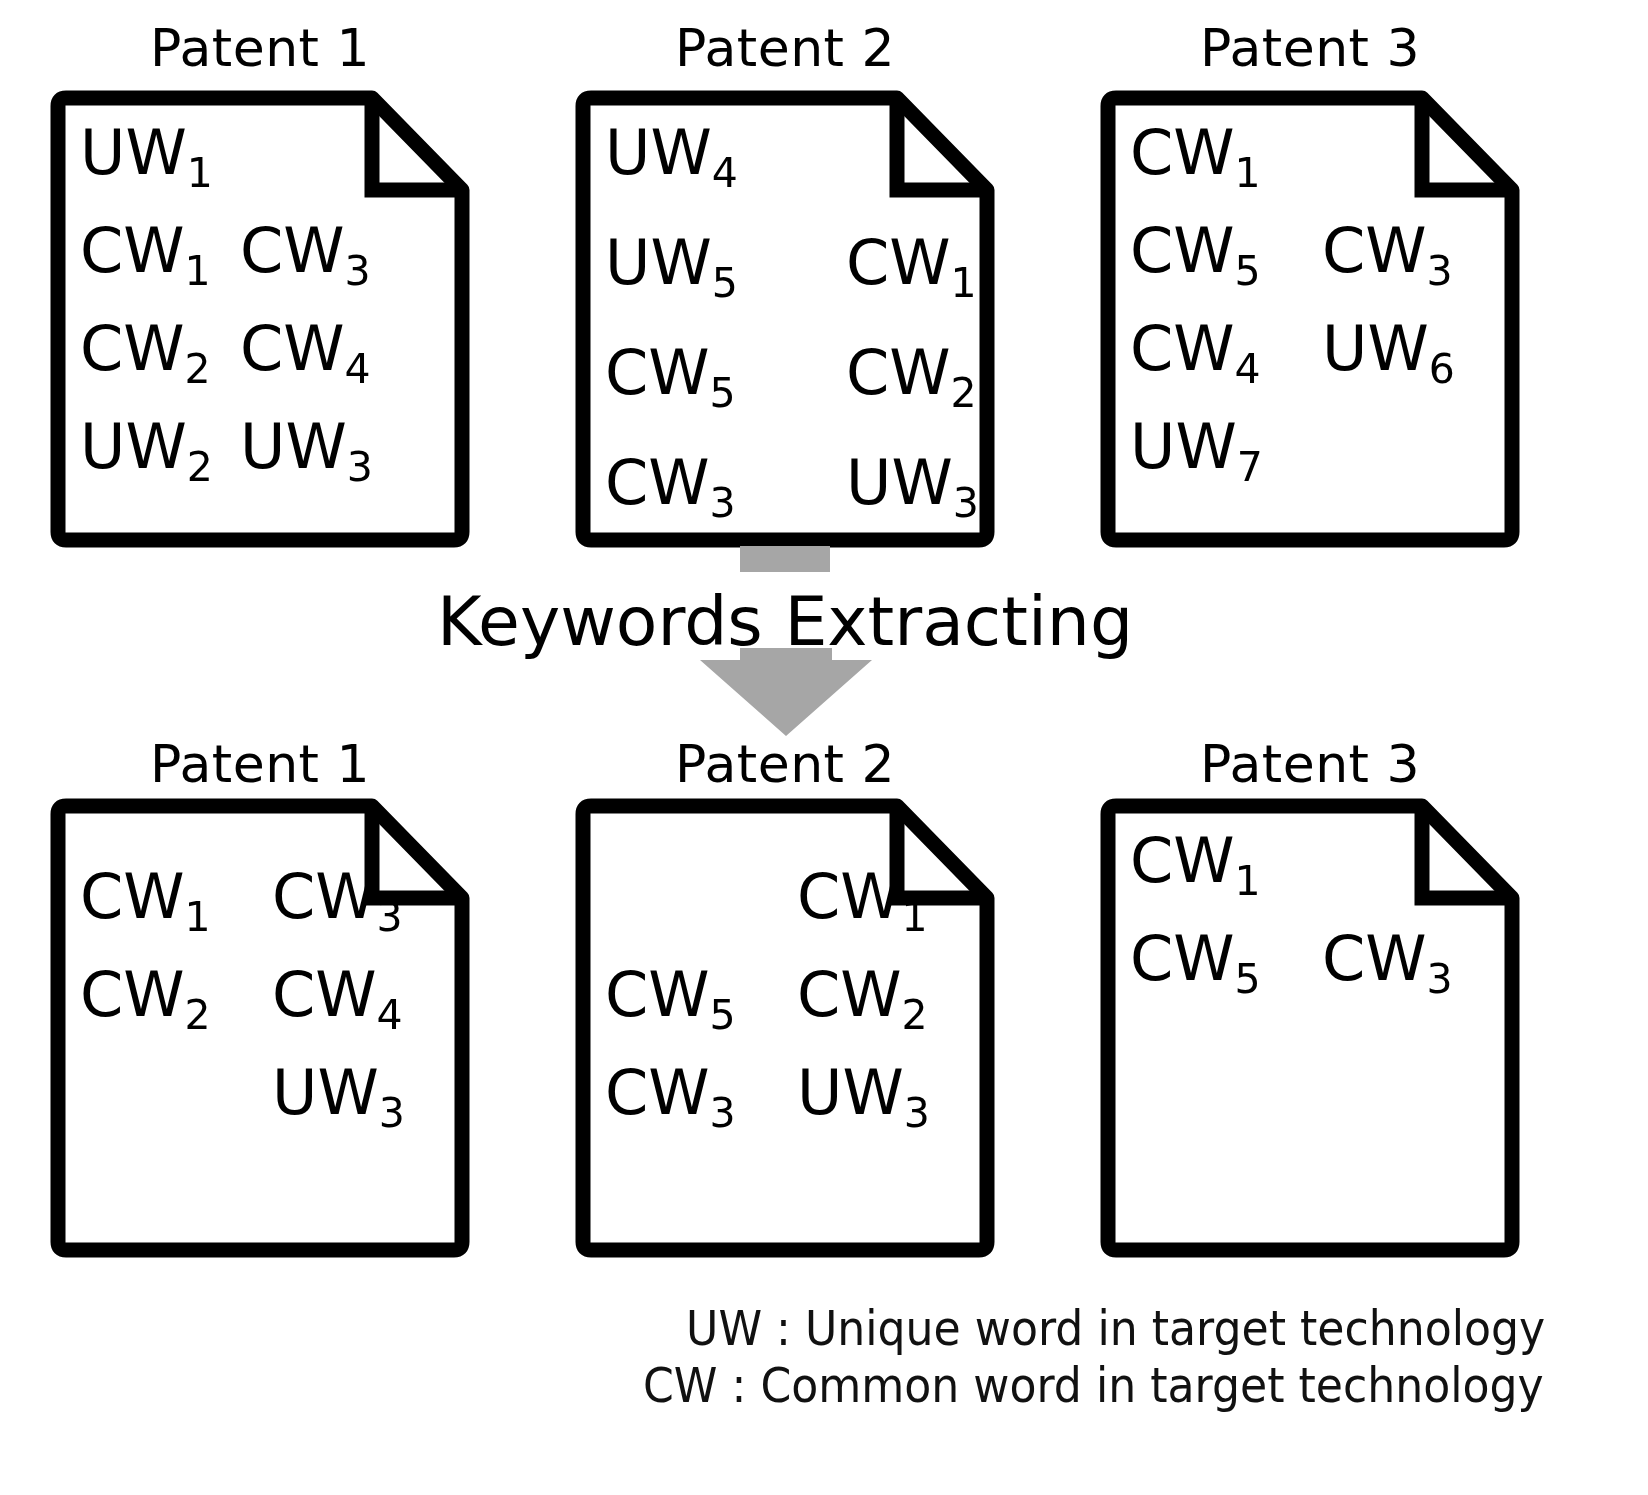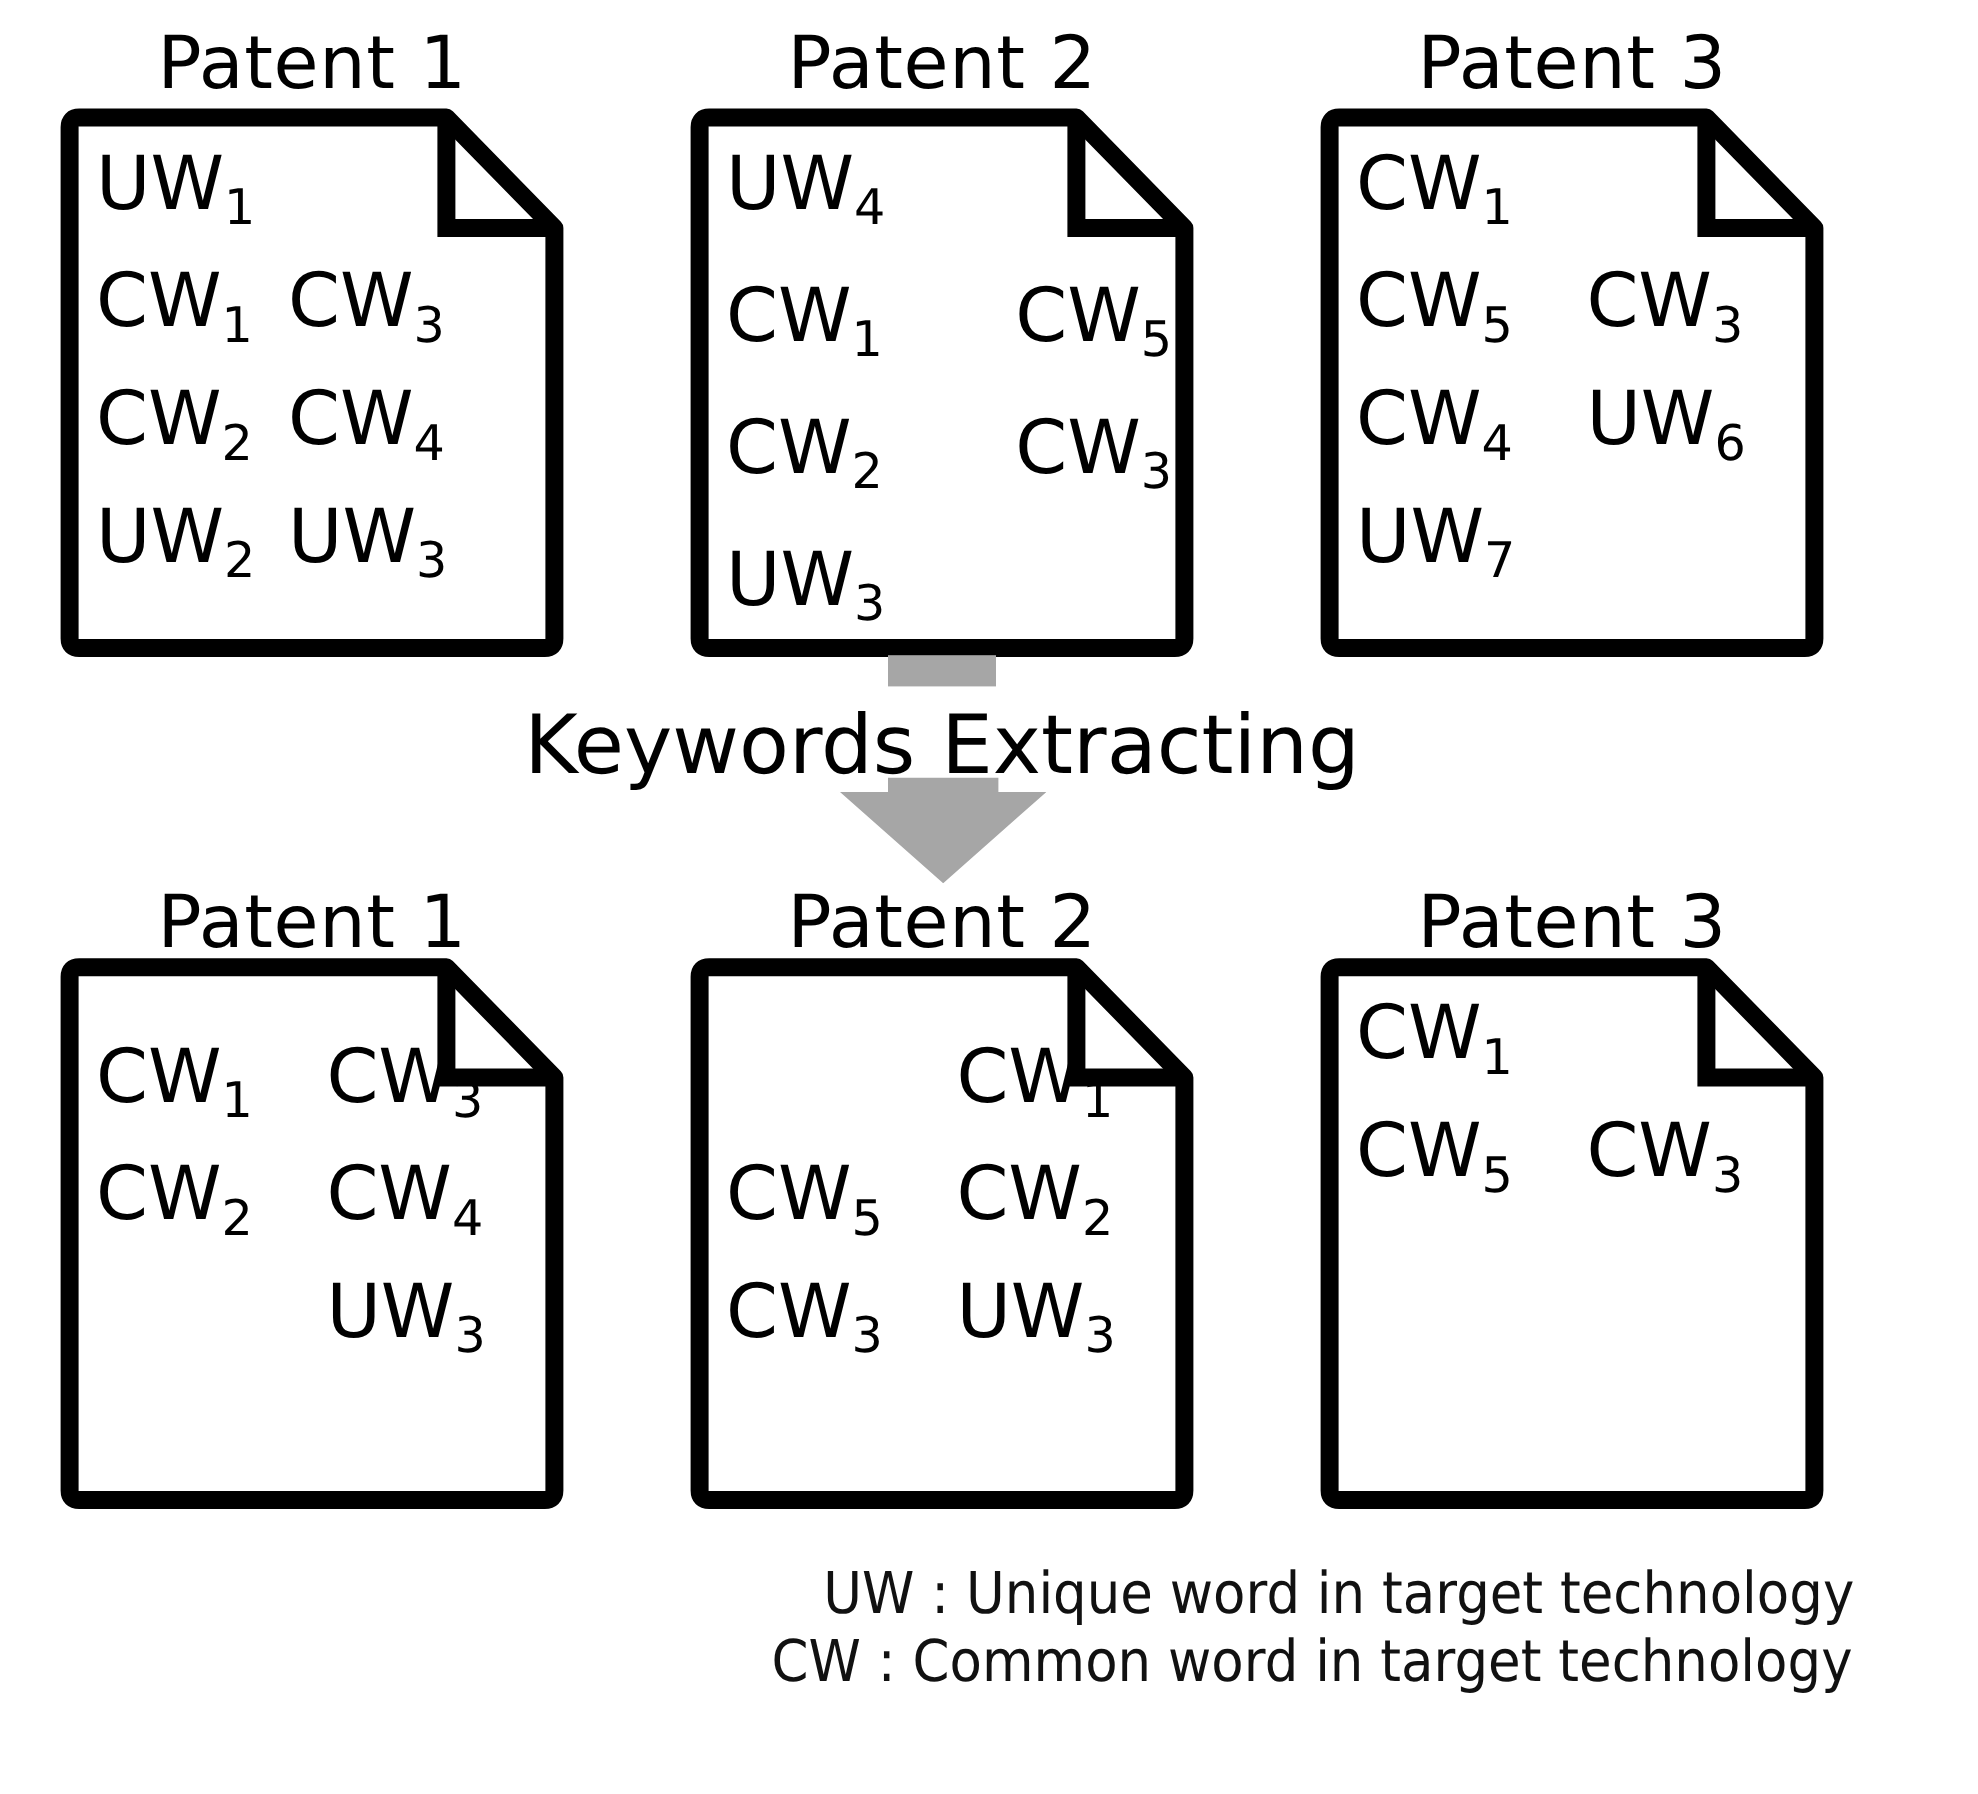--- a/index.html
+++ b/index.html
@@ -22,21 +22,21 @@
 
   
   .doc-group {
     position: absolute;
   }
   .doc-title {
     position: absolute;
     left: 0;
     width: 100%;
     text-align: center;
-    font-size: 61px;
+    font-size: 52px;
     line-height: 1;
     letter-spacing: 0.5px;
     font-weight: 400;
     color: #000;
     white-space: nowrap;
   }
   .doc-shape {
     position: absolute;
     left: 0;
   }
@@ -131,20 +131,21 @@
     <div class="doc-title" style="top:0px;">Patent 2</div>
     <div class="doc-shape" style="top:68px;">
       <svg width="420" height="458" viewBox="0 0 420 458" aria-hidden="true">
         <path d="M8,16 Q8,8 16,8 L322,8 L412,100 L412,442 Q412,450 404,450 L16,450 Q8,450 8,442 Z" fill="#ffffff" stroke="#000000" stroke-width="15" stroke-linejoin="round"></path>
         <path d="M322,8 L322,100 L412,100" fill="none" stroke="#000000" stroke-width="15" stroke-linejoin="miter"></path>
       </svg>
     </div>
     <div class="doc-body" style="top:68px; padding:32px 16px 0 30px; row-gap:36px; column-gap:10px; width:480px; height:458px;gap:48px;">
       <div class="kw"><span>UW</span><span class="sub">4</span></div>
       <div class="kw empty"><span></span><span class="sub"></span></div>
+      <div class="kw"><span>UW</span><span class="sub">5</span></div>
       <div class="kw"><span>CW</span><span class="sub">1</span></div>
       <div class="kw"><span>CW</span><span class="sub">5</span></div>
       <div class="kw"><span>CW</span><span class="sub">2</span></div>
       <div class="kw"><span>CW</span><span class="sub">3</span></div>
       <div class="kw"><span>UW</span><span class="sub">3</span></div>
     </div>
   </div>
 
   <div class="doc-group" style="left:1100px; top:22px; width:420px; height:525px;">
     <div class="doc-title" style="top:0px;">Patent 3</div>

